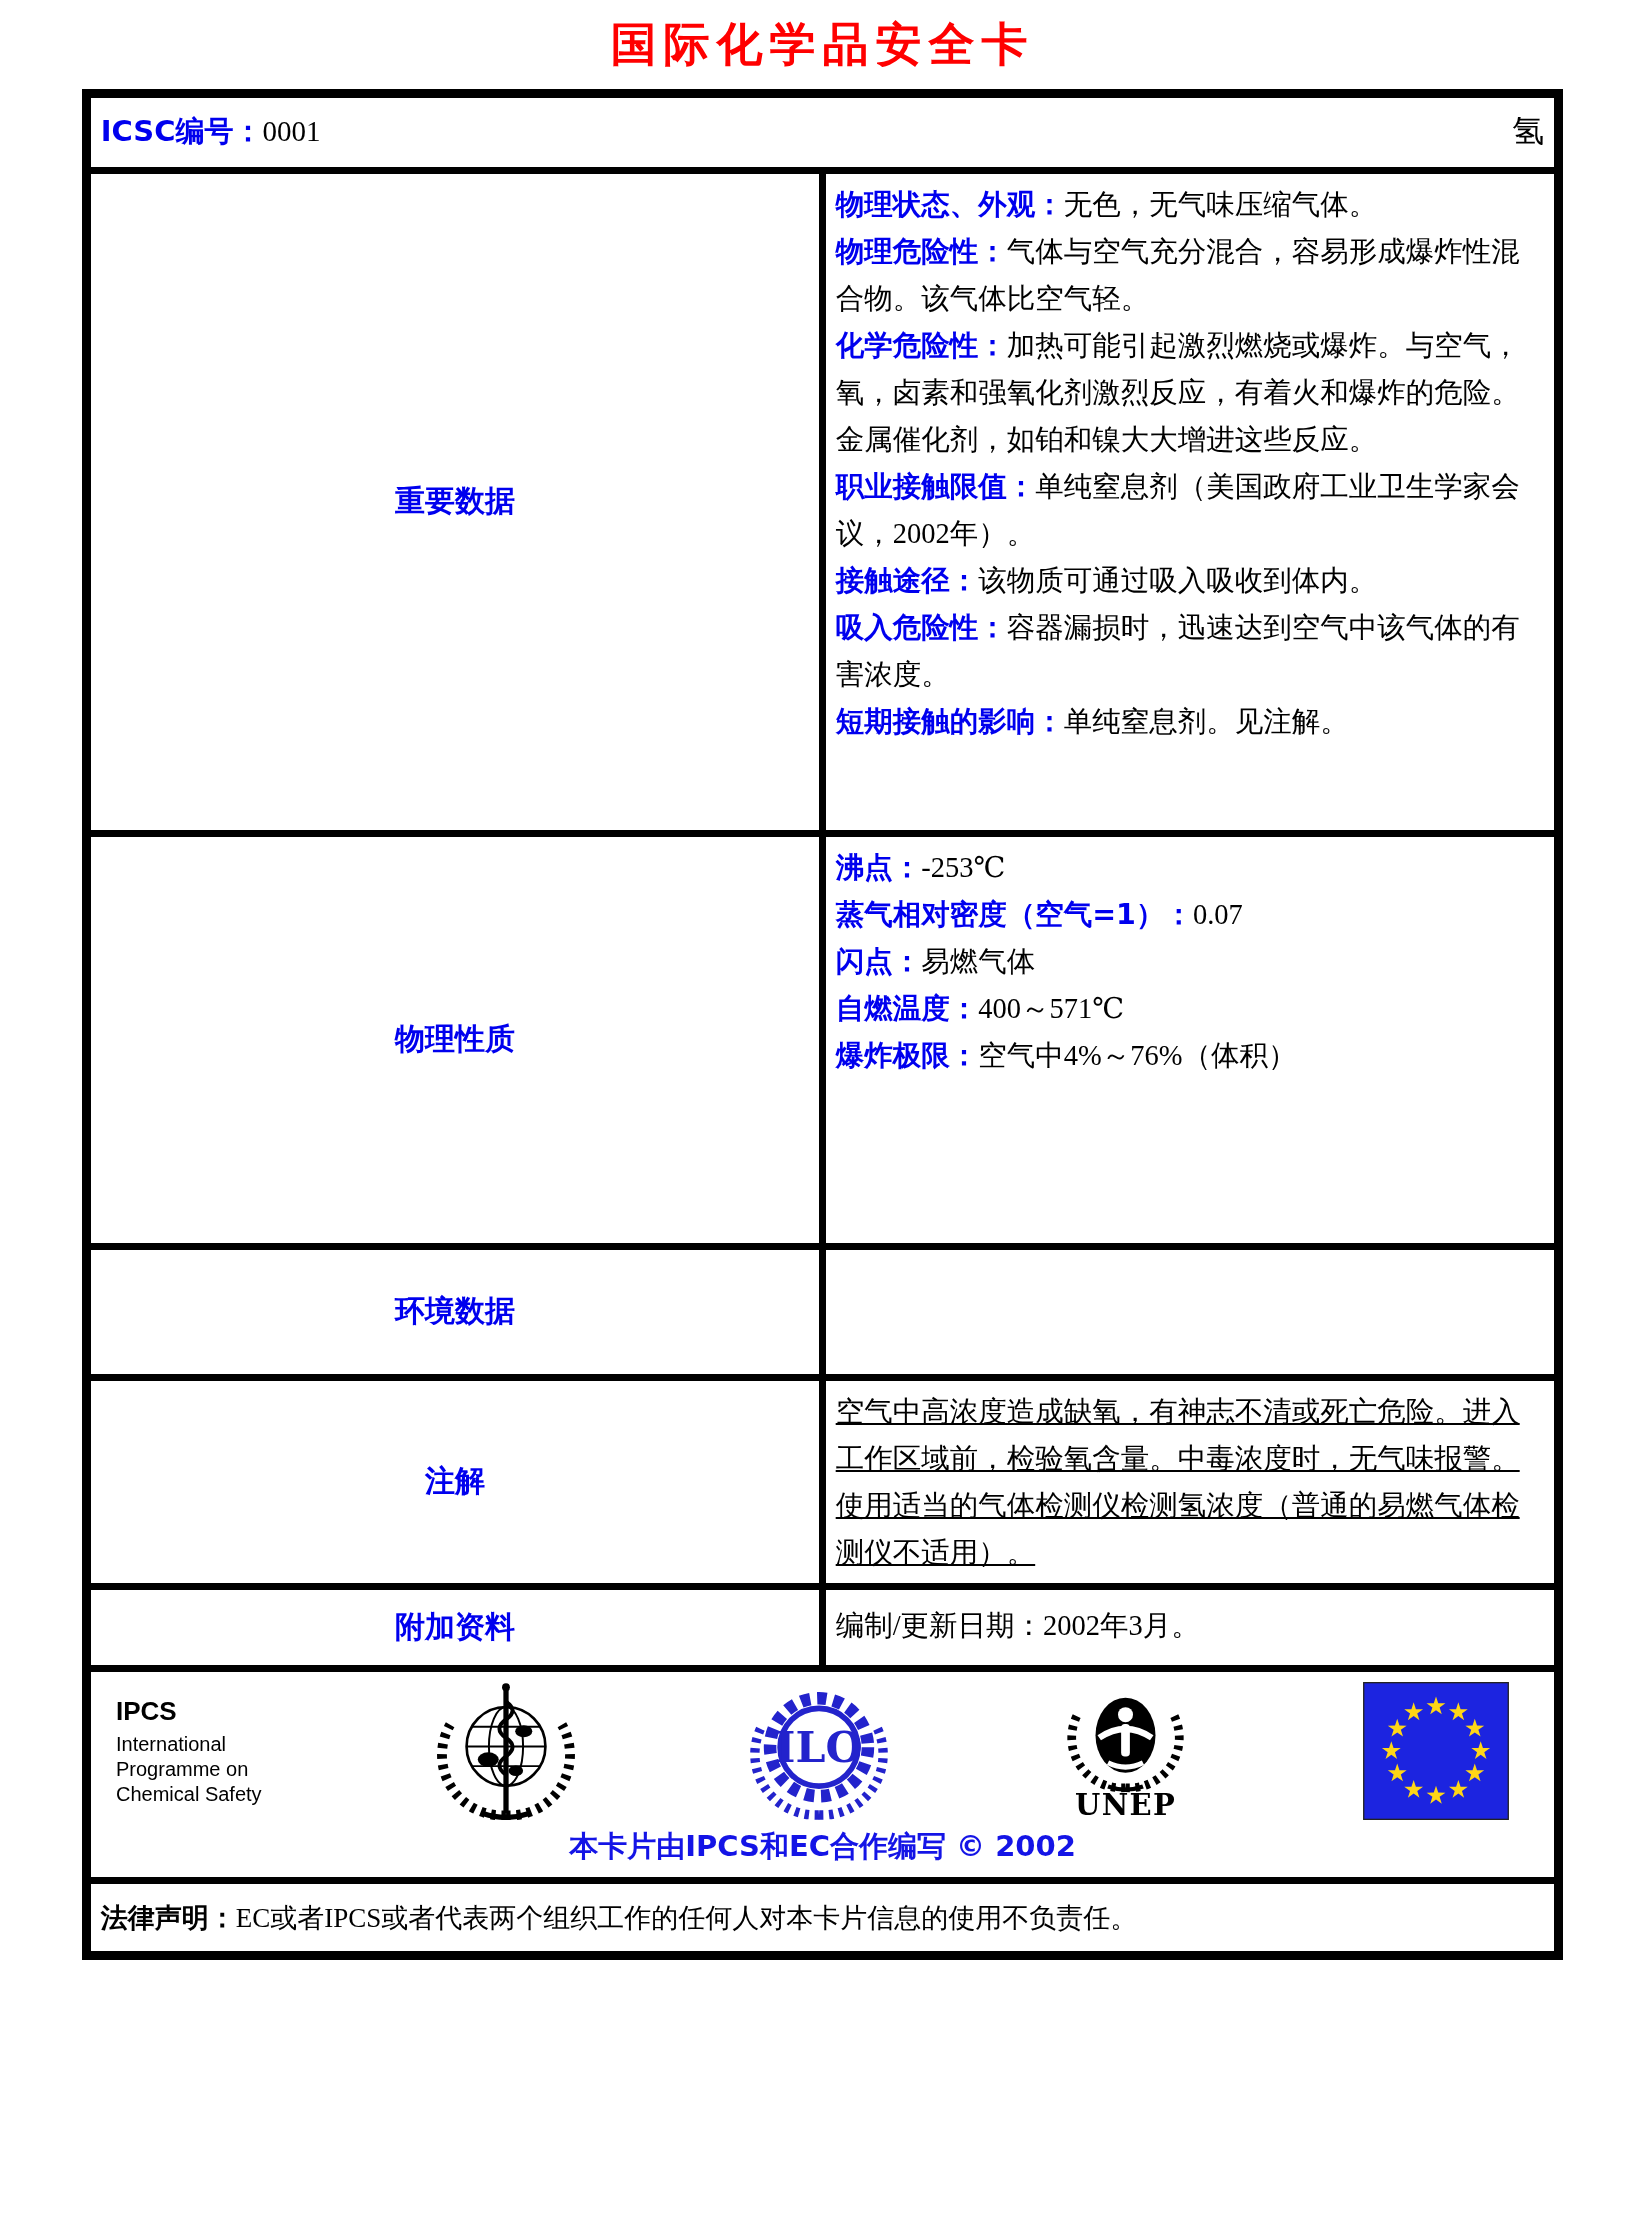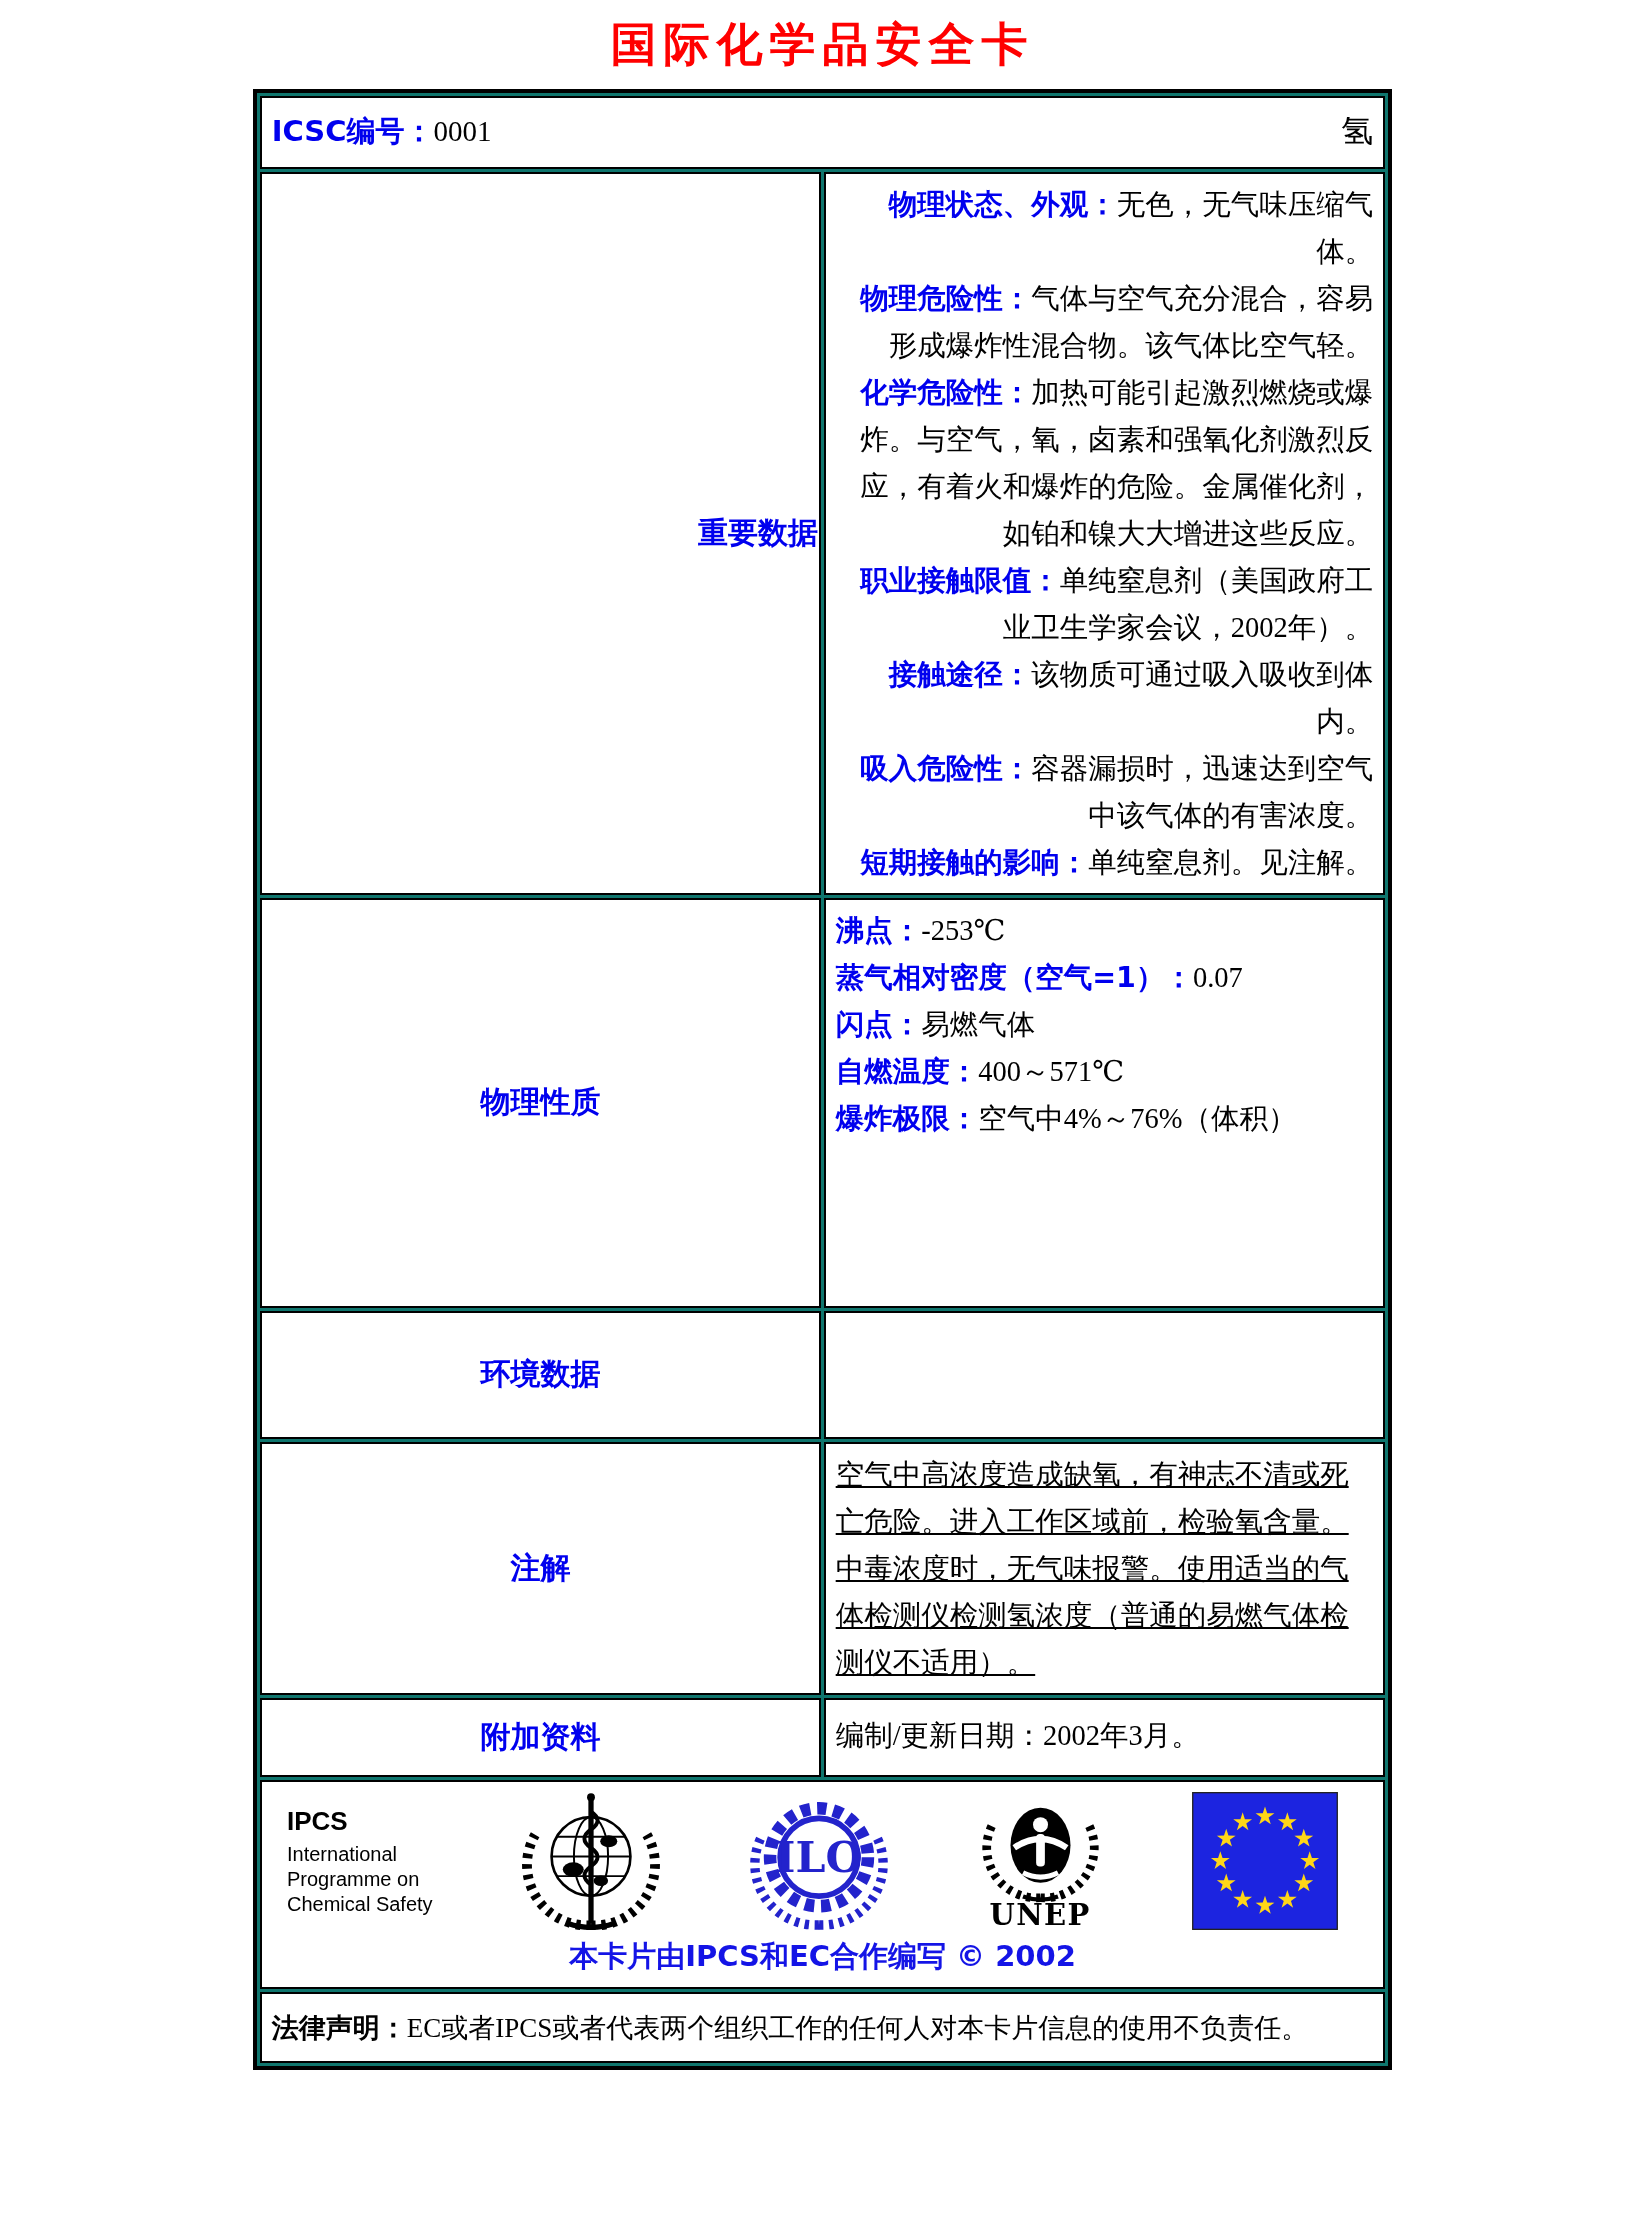--- a/index.html
+++ b/index.html
@@ -22,26 +22,26 @@
     text-align: center;
     color: #ff0000;
     font-weight: bold;
     font-size: 46px;
     letter-spacing: 7px;
     padding-top: 14px;
     margin: 0 0 12.5px 0;
     font-family: "DejaVu Serif", serif;
   }
   table.card {
-    width: 1139px;
+    width: 1481px;
     margin: 0 auto;
     border-collapse: separate;
     border-spacing: 3.5px;
     border: 4.9px solid #000;
-    background: #0f766e;
+    background: #000000;
     table-layout: fixed;
   }
   table.card td {
     border: 2.1px solid #000;
     background: #fff;
   }
   td.label-cell {
     width: 149px;
     text-align: center;
     vertical-align: middle;
@@ -70,21 +70,21 @@
   .key {
     color: #0000ee;
     font-family: "DejaVu Sans", "Liberation Sans", sans-serif;
     font-weight: bold;
   }
   .val { color: #000; }
   .chem-name { font-size: 32px; }
   .icsc-num { font-size: 29px; }
   .item { margin: 0; }
   td.h-header   { height: 58px;  }
-  td.h-important{ height: 642px; text-align: right; }
+  td.h-important{ height: 642px; }
   td.h-physical { height: 392px; margin-top: 22px; }
   td.h-environ  { height: 110px; }
   td.h-notes    { height: 186px; }
   td.h-addinfo  { height: 61px;  }
   td.h-footer   { height: 179px; }
   td.h-legal    { height: 56px;  }
   .notes-text { display: block; text-decoration: underline; }
   .addinfo-flex { display: flex; align-items: center; min-height: 58px; }
   
   .footer-wrap { padding: 4.2px 7px 0 7px; }

